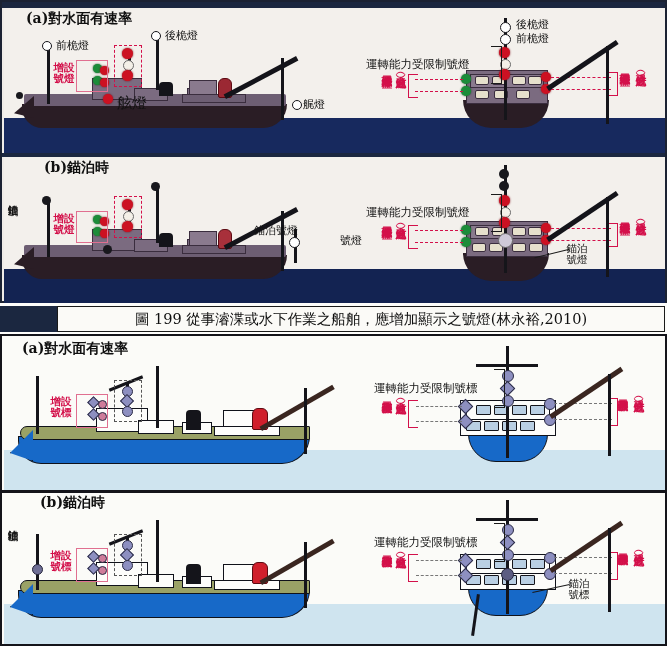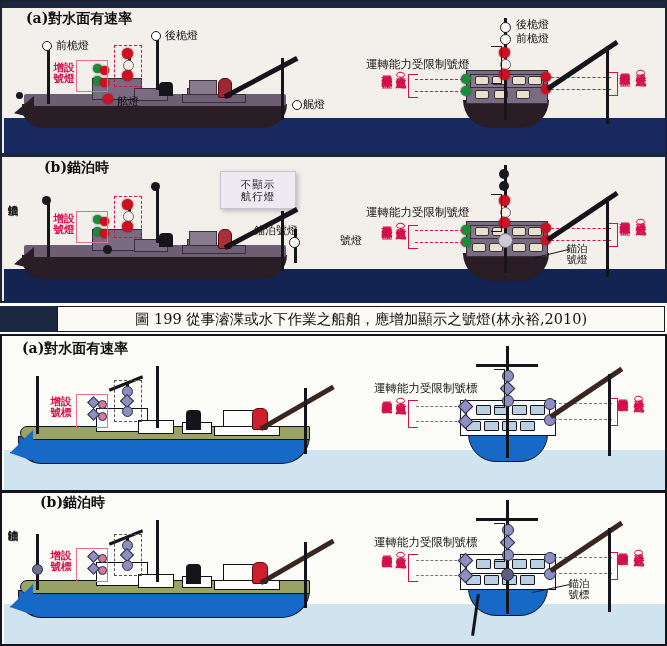--- a/index.html
+++ b/index.html
@@ -131,21 +131,21 @@
       <div class="lamp lr" style="left:96px;top:58px;width:9px;height:9px;"></div>
       <div class="lamp lg" style="left:89px;top:68px;width:9px;height:9px;"></div>
       <div class="lamp lr" style="left:96px;top:70px;width:9px;height:9px;"></div>
       <div class="pbox" style="left:72px;top:52px;width:30px;height:30px;"></div>
       <div class="stack red" style="left:44px;top:54px;width:32px;font-size:10.5px;font-weight:bold;">
         <div>增設</div>
         <div>號燈</div>
       </div>
 
       <div class="lamp lr" style="left:99px;top:86px;width:10px;height:10px;"></div>
-      <div class="lbl blk" style="left:113px;top:88px;font-size:11px;">舷燈</div>
+      <div class="lbl blk" style="left:113px;top:88px;font-size:15px;">舷燈</div>
 
       <div class="lamp lo" style="left:288px;top:92px;width:8px;height:8px;"></div>
       <div class="lbl blk" style="left:299px;top:91px;font-size:11px;">艉燈</div>
       <div class="lamp lk" style="left:12px;top:84px;width:7px;height:7px;"></div>
 
       <div class="hull-d" style="left:459px;top:92px;width:86px;height:28px;border-radius:0 0 30px 30px;"></div>
       <div class="house-d" style="left:462px;top:62px;width:80px;height:32px;"></div>
       <div class="house-d" style="left:466px;top:66px;width:72px;height:12px;background:#8a7a8e;"></div>
       <div class="port" style="left:471px;top:68px;width:12px;height:7px;background:#e6e0cc;border-color:#3a2d3e;"></div>
       <div class="port" style="left:488px;top:68px;width:12px;height:7px;background:#e6e0cc;border-color:#3a2d3e;"></div>
@@ -188,24 +188,20 @@
     </div>
 
     <div class="divider" style="top:151px;"></div>
 
     <div class="panel" style="left:2px;top:155px;width:661px;height:146px;">
       <div class="sky"></div>
       <div class="sea-d b" style="top:112px;height:34px;"></div>
 
       <div class="hdr" style="left:40px;top:2px;font-weight:bold;">(b)錨泊時</div>
 
-      <div class="nodisp" style="left:216px;top:14px;width:74px;height:36px;">
-        <div>不顯示</div>
-        <div>航行燈</div>
-      </div>
 
       <div class="hull-d" style="left:18px;top:98px;width:265px;height:24px;border-radius:0 0 40px 34px;"></div>
       <div class="deck-d" style="left:20px;top:88px;width:262px;height:12px;border-radius:2px;"></div>
       <div style="position:absolute;left:10px;top:90px;width:20px;height:22px;background:#2a1d25;clip-path:polygon(100% 0,100% 100%,0 78%);"></div>
 
       <div class="house-d" style="left:88px;top:72px;width:48px;height:20px;"></div>
       <div class="house-d" style="left:130px;top:82px;width:32px;height:11px;"></div>
       <div class="house-d" style="left:183px;top:82px;width:28px;height:11px;"></div>
       <div class="funnel-d" style="left:155px;top:76px;width:14px;height:14px;"></div>
       <div class="house-d" style="left:185px;top:74px;width:26px;height:15px;background:#8a7a8e;"></div>

